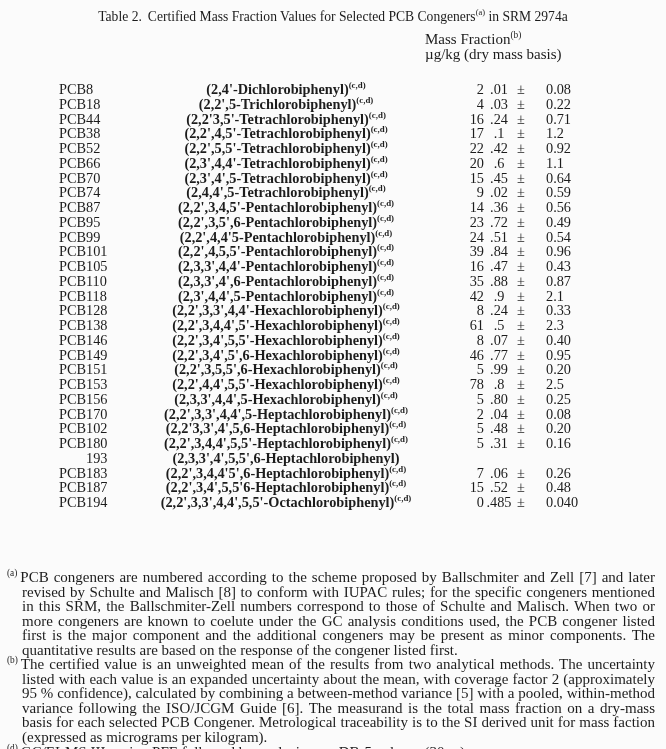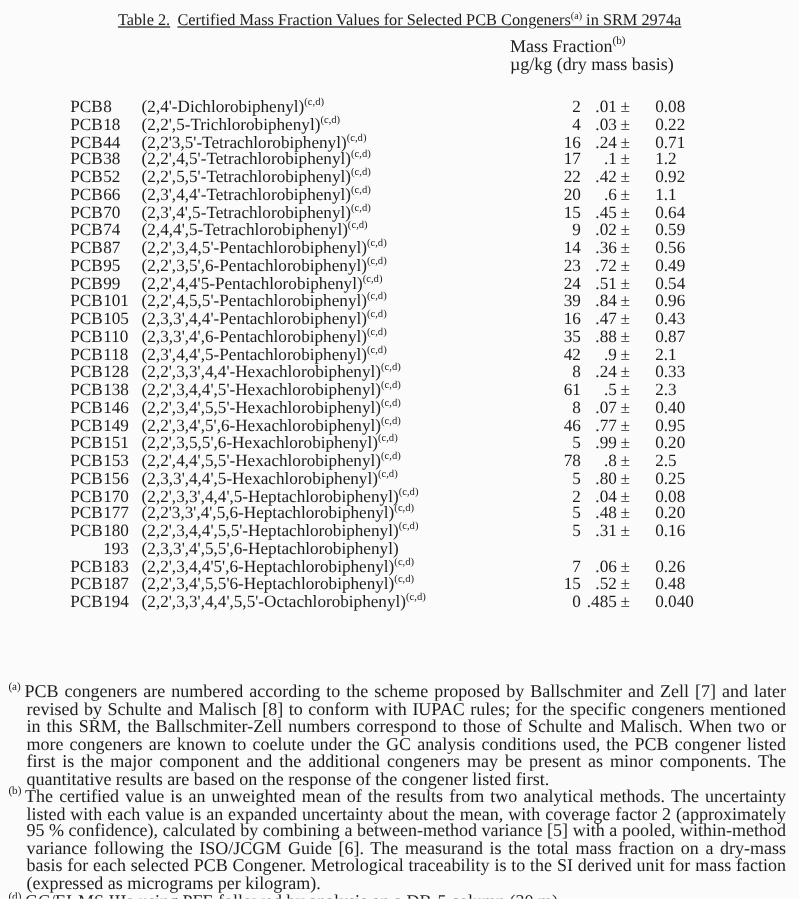--- a/index.html
+++ b/index.html
@@ -8,45 +8,44 @@
     background: #fbfbfb;
     color: #1c1c1c;
     font-family: "Liberation Serif", "DejaVu Serif", serif;
     position: relative;
     overflow: hidden;
   }
   .title {
     position: absolute; top: 9px; left: 0; width: 666px;
     text-align: center; font-size: 13.6px; line-height: 16px;
     white-space: nowrap;
-    text-decoration: underline;
   }
   .title .tlabel { margin-right: 6px; }
   sup.fnref {
     font-size: 62%; vertical-align: super; line-height: 0;
   }
   .mf-header {
     position: absolute; top: 32px; left: 425px; width: 202px;
     text-align: left; font-size: 15px; line-height: 15px;
   }
   .rows {
     position: absolute; top: 82px; left: 58px; width: 560px;
     font-size: 14.3px;
   }
   .row {
     display: grid;
     grid-template-columns: 28px 32px 336px 30px 30px 14px 68px;
     height: 14.75px; line-height: 14.75px;
     white-space: nowrap;
   }
-  .c-pcb  { text-align: center; }
+  .c-pcb  { text-align: right; }
   .c-num  { text-align: left; }
-  .c-name { text-align: left; overflow: visible; }
+  .c-name { text-align: center; overflow: visible; font-weight: bold; }
   .c-vint { text-align: right; }
-  .c-vfrac{ text-align: right; }
+  .c-vfrac{ text-align: center; }
   .c-pm   { text-align: center; }
   .c-unc  { text-align: left; padding-left: 18px; }
   .footnotes {
     position: absolute; top: 570px; left: 7px; width: 648px;
     font-size: 15px; line-height: 14.55px;
     text-align: justify;
   }
   .footnote { padding-left: 15px; text-indent: -15px; }
   .footnote sup.fnref { margin-right: 3px; }
 </style>
@@ -265,21 +264,21 @@
     <span class="c-pcb">PCB</span>
     <span class="c-num">170</span>
     <span class="c-name"><span>(2,2',3,3',4,4',5-Heptachlorobiphenyl)</span><sup class="fnref">(c,d)</sup></span>
     <span class="c-vint">2</span>
     <span class="c-vfrac">.04</span>
     <span class="c-pm">±</span>
     <span class="c-unc">0.08</span>
   </div>
     <div class="row">
     <span class="c-pcb">PCB</span>
-    <span class="c-num">177</span>
+    <span class="c-num">102</span>
     <span class="c-name"><span>(2,2'3,3',4',5,6-Heptachlorobiphenyl)</span><sup class="fnref">(c,d)</sup></span>
     <span class="c-vint">5</span>
     <span class="c-vfrac">.48</span>
     <span class="c-pm">±</span>
     <span class="c-unc">0.20</span>
   </div>
     <div class="row">
     <span class="c-pcb">PCB</span>
     <span class="c-num">180</span>
     <span class="c-name"><span>(2,2',3,4,4',5,5'-Heptachlorobiphenyl)</span><sup class="fnref">(c,d)</sup></span>

